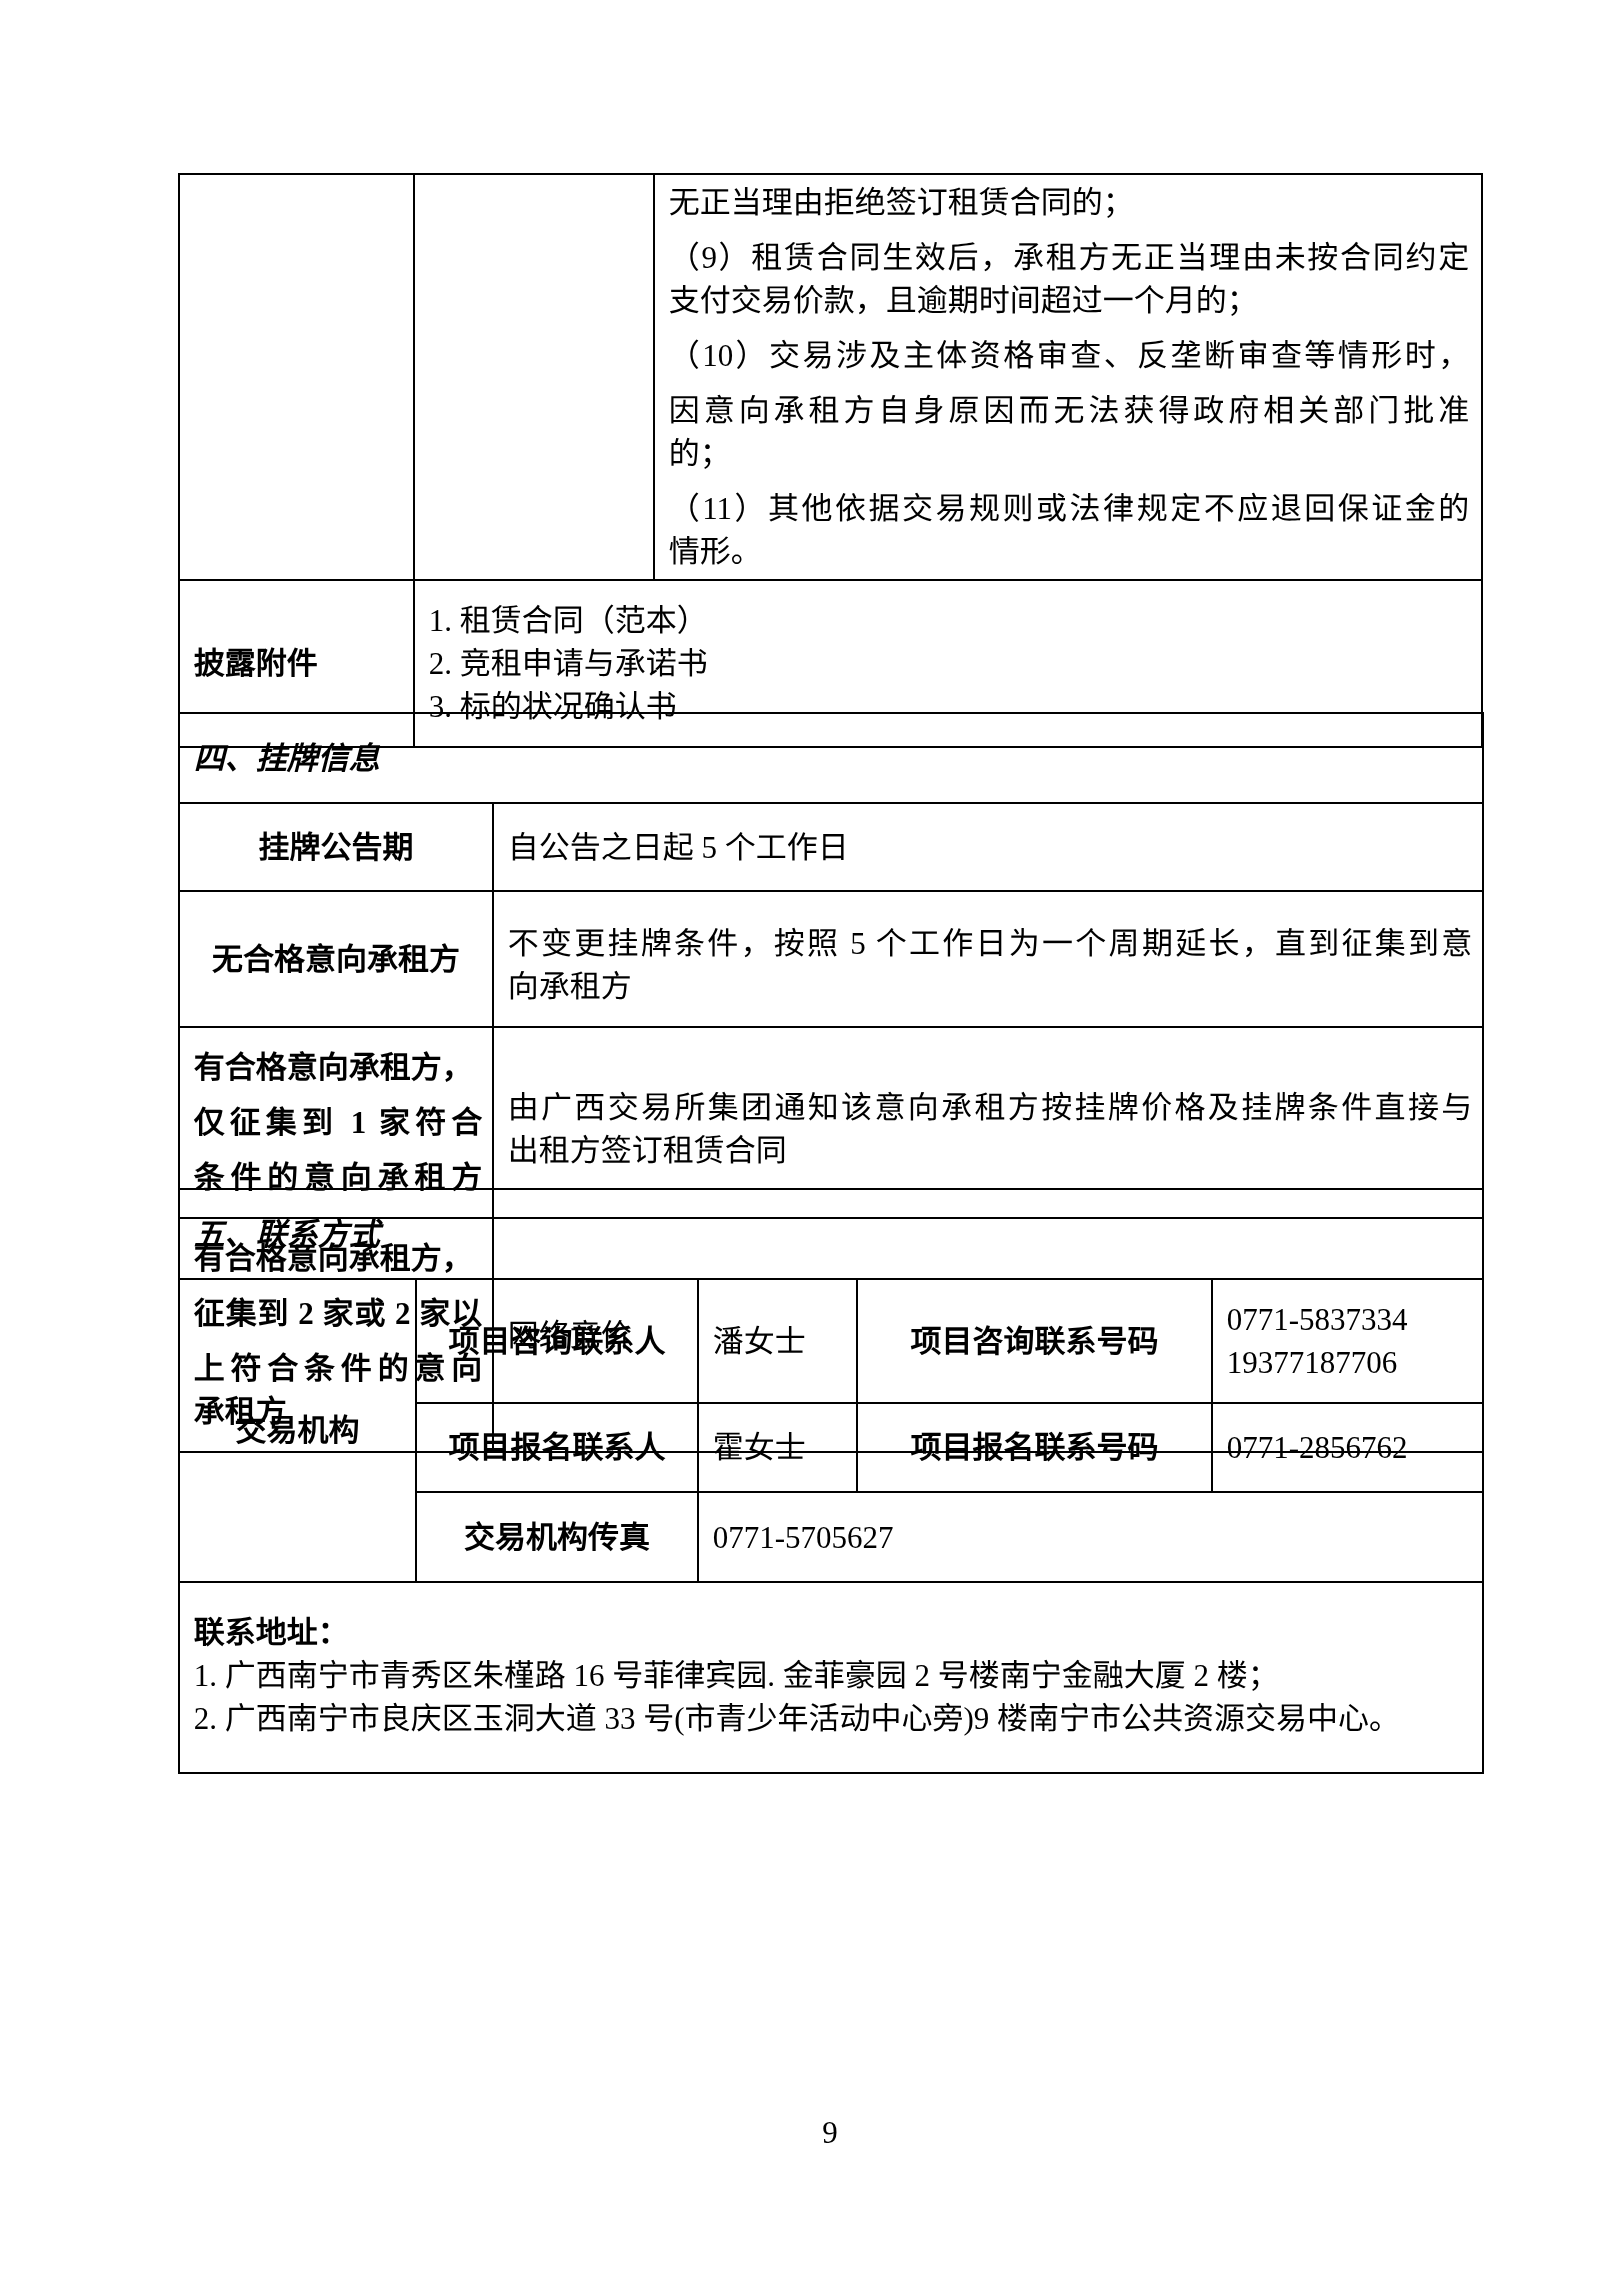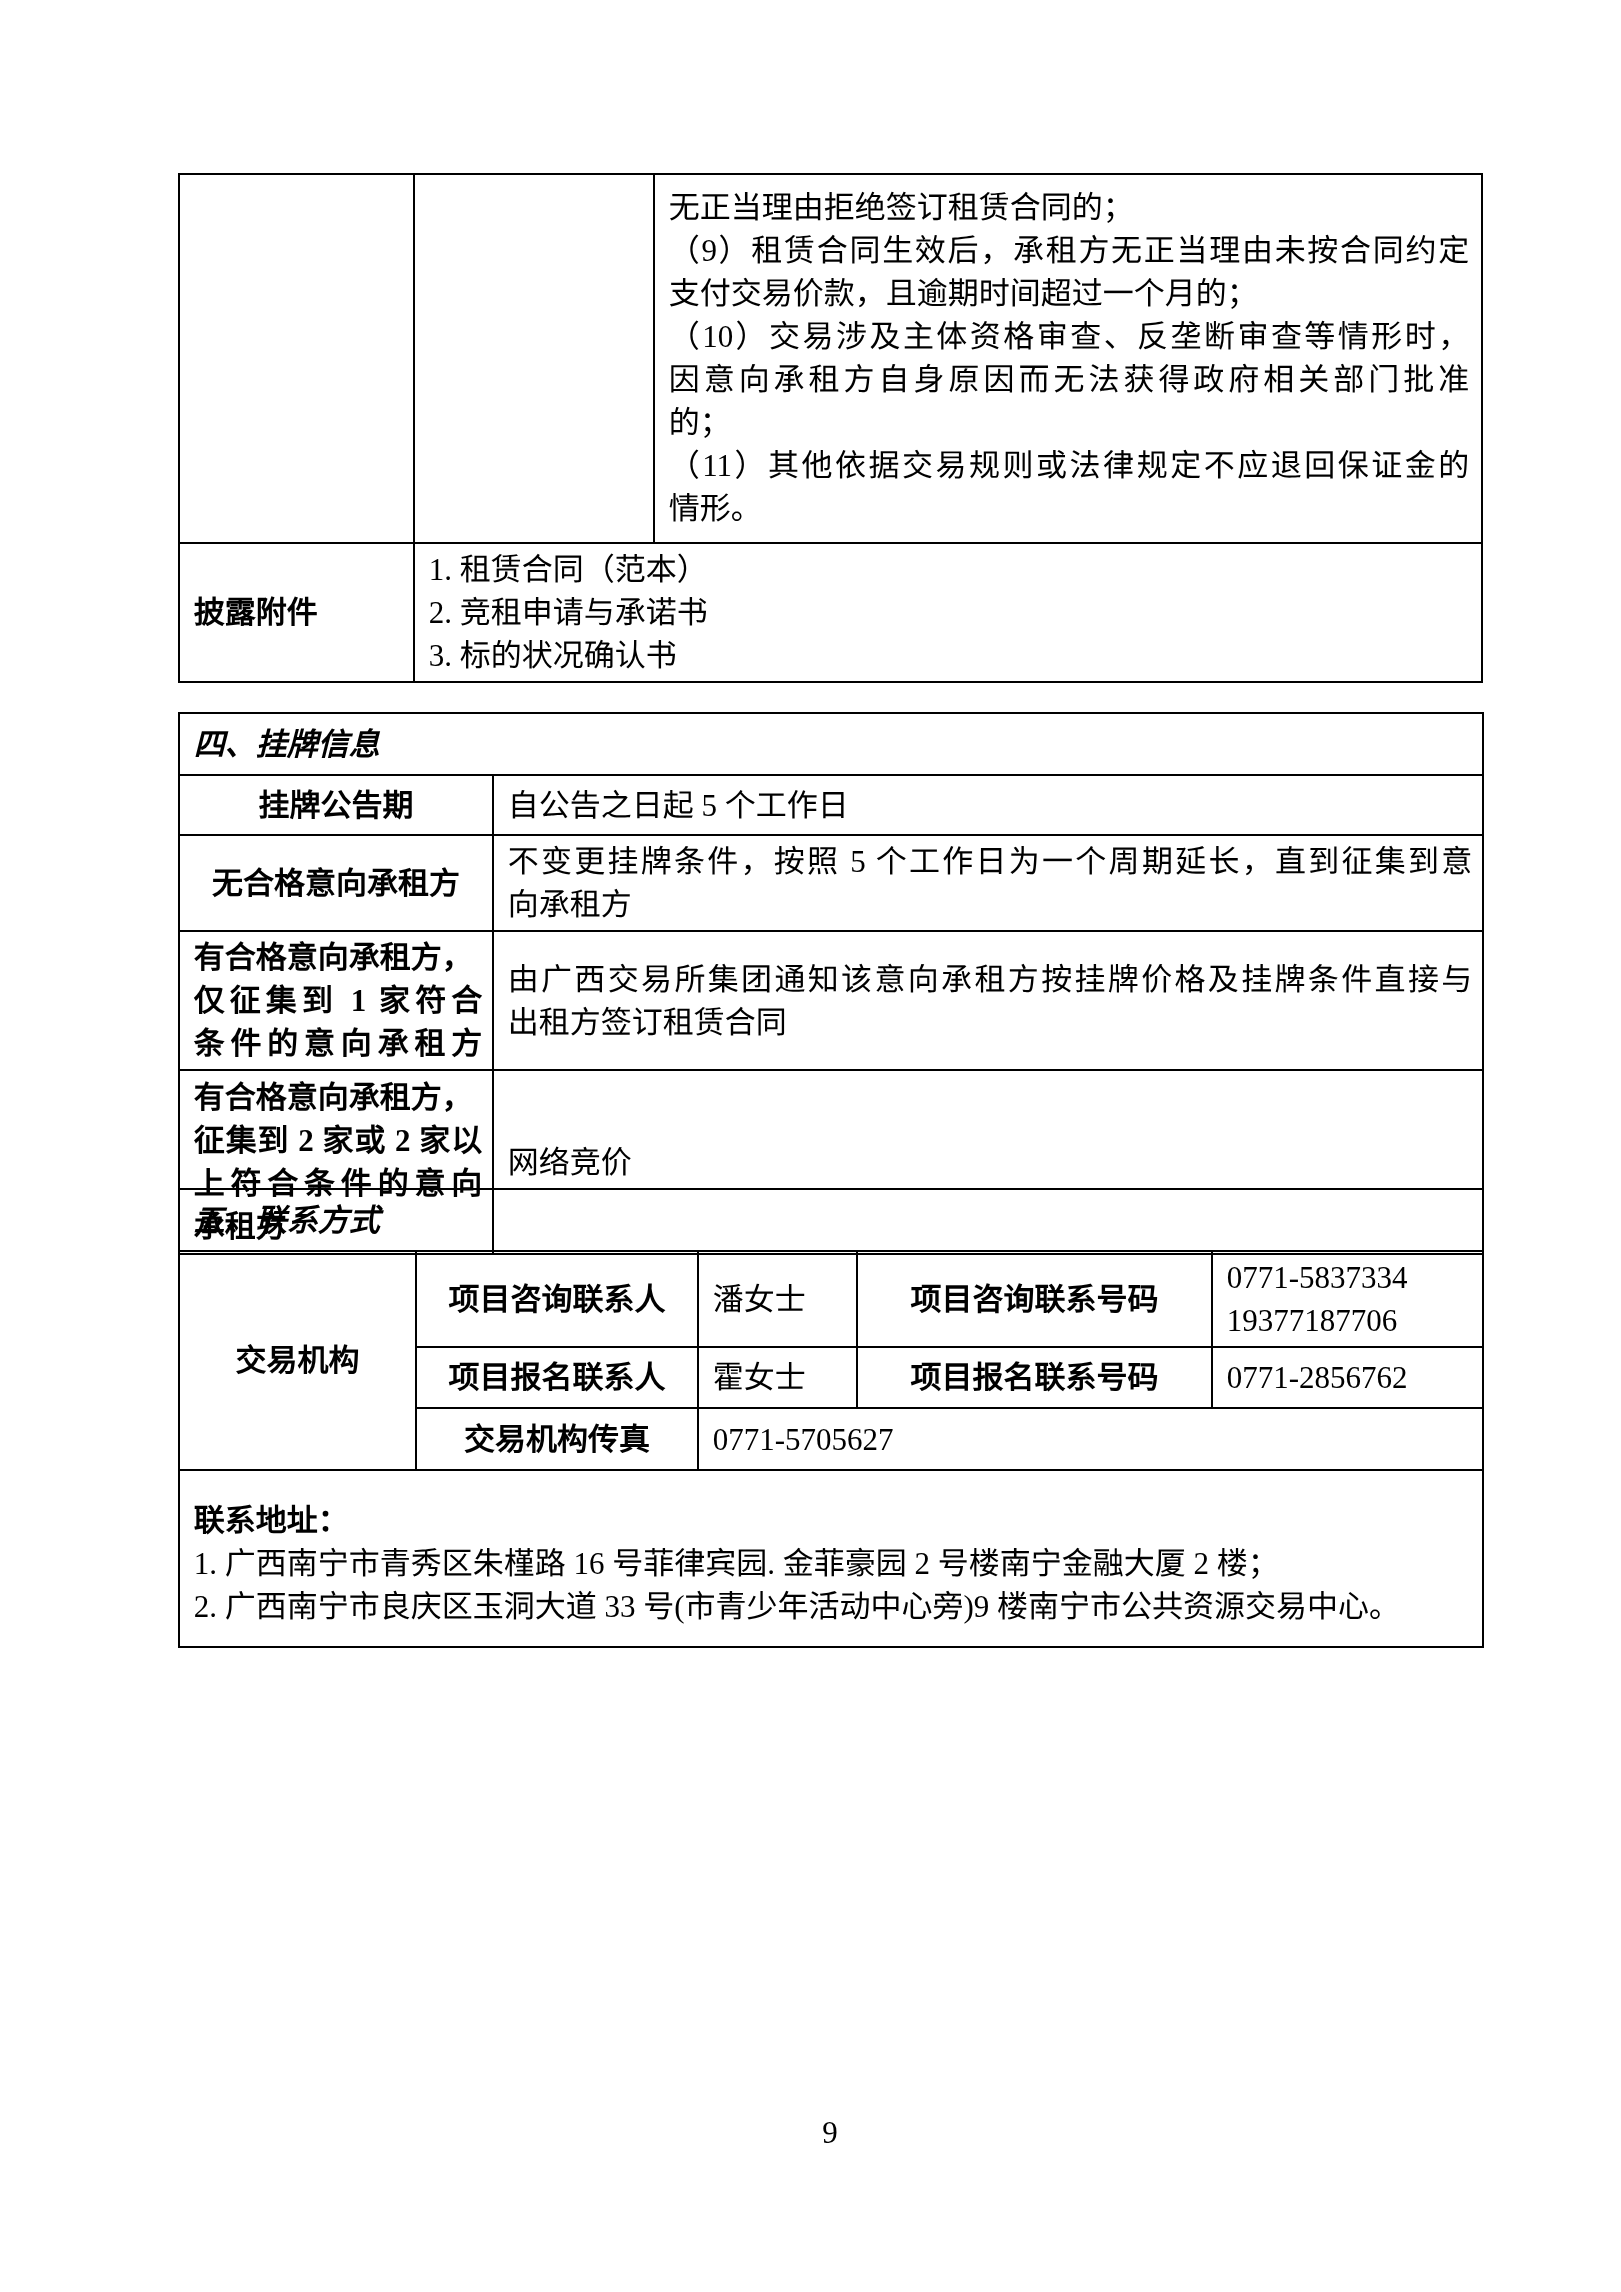--- a/index.html
+++ b/index.html
@@ -15,36 +15,36 @@
   }
   table.t{
     position:absolute;
     left:178px;
     width:1304px;
     border-collapse:collapse;
     table-layout:fixed;
   }
   table.t td{
     border:2px solid #000;
-    padding:4px;
+    padding:18px;
     vertical-align:middle;
     font-size:31px;
     line-height:43px;
     overflow:hidden;
   }
   .t1{top:173px;}
   .t2{top:712px;}
   .t3{top:1188px;}
   .bold{font-weight:bold;}
   .center{text-align:center;}
   .vtop{vertical-align:top;}
   .padl{padding-left:13.7px !important;padding-right:9.8px !important;}
   .padcell{padding:5.9px 11.8px 5.9px 13.7px !important;}
   .ln{display:block;}
-  .jl{text-align:justify;text-align-last:justify;}
+  .jl{text-align:justify;text-align-last:justify;margin-top:12px;}
   .cont-cell{line-height:45px;}
   .items-cell{line-height:43px;}
   .addr-cell{line-height:44px;padding-top:13.7px !important;}
   .sect{height:52px;font-style:italic;}
   .pagenum{
     position:absolute;
     left:178px;top:2115px;width:1304px;
     text-align:center;
     font-size:31px;
   }

